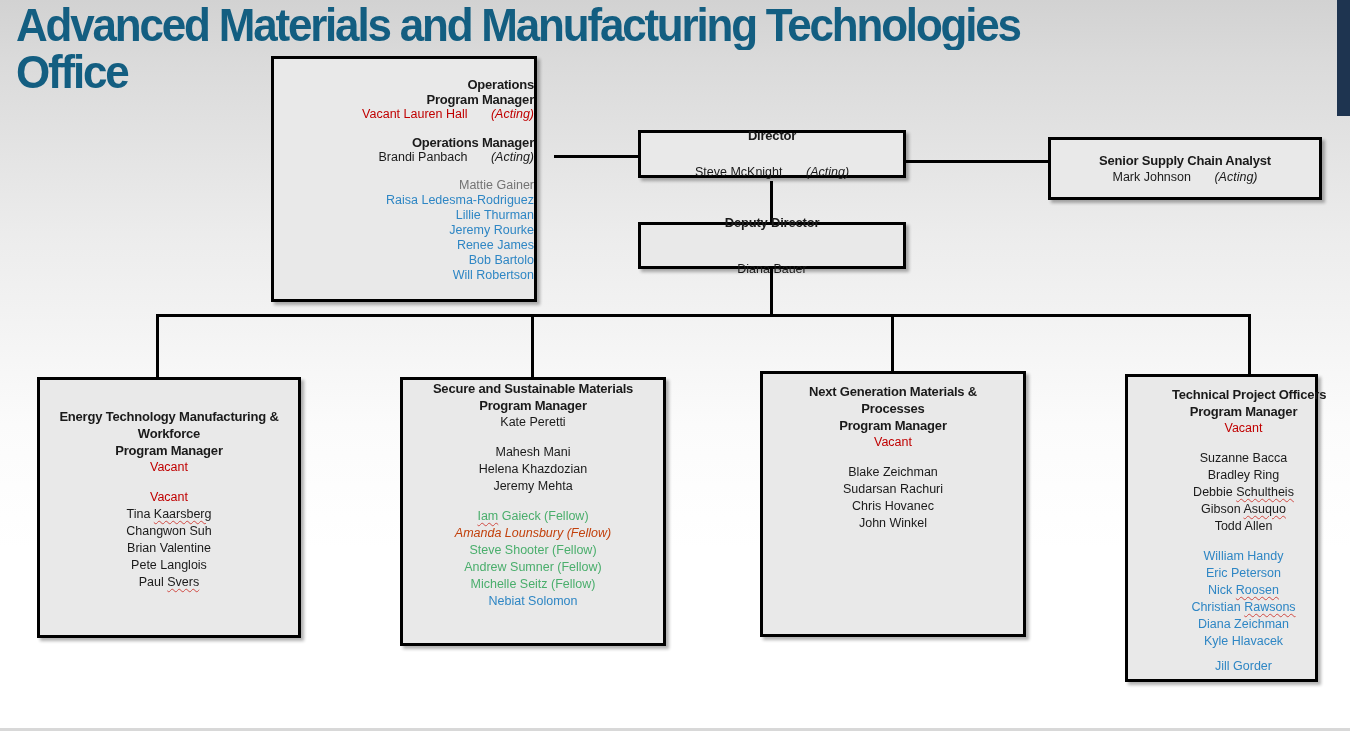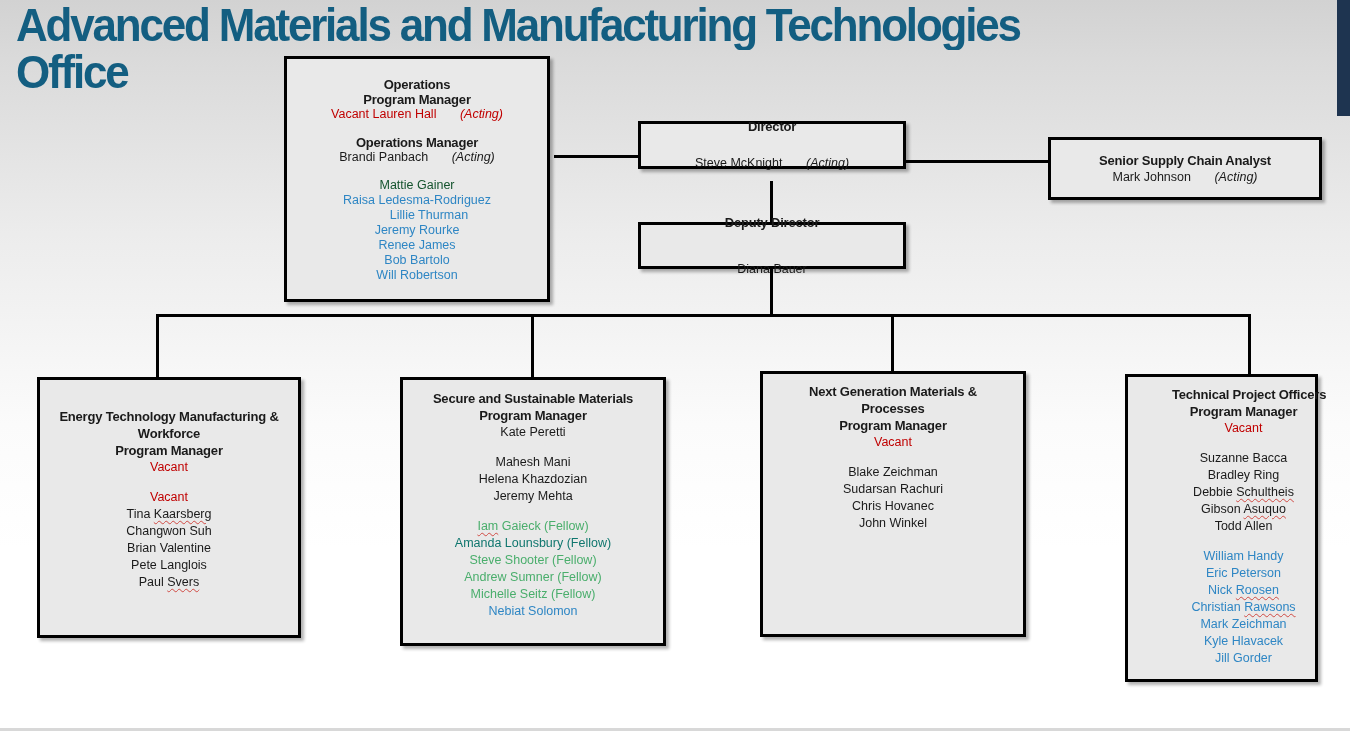--- a/index.html
+++ b/index.html
@@ -31,27 +31,27 @@
   .bx-line.bold { font-weight:700; font-size:13px; letter-spacing:-0.2px; }
   .bx-line.spacer { height:13px; }
   .suffix-italic { font-style:italic;margin-left:20px; }
   .wavy {
     text-decoration-line:underline; text-decoration-style:wavy;
     text-decoration-color:#d04a43; text-decoration-thickness:1px;
     text-underline-offset:2px;
   }
   .centered { display:flex; flex-direction:column; justify-content:center; }
 
-  #box-operations { left:284px; top:56px; width:266px; height:246px; padding-top:18px; }
+  #box-operations { left:271px; top:56px; width:266px; height:246px; padding-top:18px;text-align:right; }
   #box-operations .bx-line { line-height:15px; }
-  #box-director   { left:638px; top:121px; width:268px; height:48px;gap:20px; }
+  #box-director   { left:638px; top:130px; width:268px; height:48px;gap:20px; }
   #box-deputy     { left:638px; top:222px; width:268px; height:47px;gap:30px; }
   #box-ssca       { left:1048px; top:137px; width:274px; height:63px; }
   #box-etm        { left:37px;  top:377px; width:264px; height:261px; padding-top:28px; }
-  #box-ssm        { left:400px; top:377px; width:266px; height:269px; padding-top:10px; }
+  #box-ssm        { left:400px; top:377px; width:266px; height:269px; }
   #box-ngm        { left:760px; top:371px; width:266px; height:266px; padding-top:9px; }
   #box-tpo        { left:1125px; top:374px; width:193px; height:308px; padding-top:9px;padding-left:44px; }
 
   .hline, .vline { position:absolute; background:#000; }
   .hline { height:3px; }
   .vline { width:3px; }
   #ln-ops-dir   { left:554px; top:155px; width:84px; }
   #ln-dir-ssca  { left:906px; top:160px; width:142px; }
   #ln-dir-dep   { left:770px; top:181px; height:41px; }
   #ln-dep-trunk { left:770px; top:269px; height:48px; }
@@ -84,21 +84,21 @@
   <div class="vline" id="ln-drop4"></div>
 
   <div class="obox" id="box-operations">
       <div class="bx-line bold">Operations</div>
       <div class="bx-line bold">Program Manager</div>
       <div class="bx-line" style="color: rgb(192, 0, 0);">Vacant Lauren Hall<span class="suffix-italic"> (Acting)</span></div>
       <div class="bx-line spacer"></div>
       <div class="bx-line bold">Operations Manager</div>
       <div class="bx-line">Brandi Panbach<span class="suffix-italic"> (Acting)</span></div>
       <div class="bx-line spacer"></div>
-      <div class="bx-line" style="color: #14532d;">Mattie Gainer</div>
+      <div class="bx-line" style="color: #737373;">Mattie Gainer</div>
       <div class="bx-line" style="color: rgb(46, 134, 196);">Raisa Ledesma-Rodriguez</div>
       <div class="bx-line" style="color: rgb(46, 134, 196); margin-left: 24px;">Lillie Thurman</div>
       <div class="bx-line" style="color: rgb(46, 134, 196);">Jeremy Rourke</div>
       <div class="bx-line" style="color: rgb(46, 134, 196);">Renee James</div>
       <div class="bx-line" style="color: rgb(46, 134, 196);">Bob Bartolo</div>
       <div class="bx-line" style="color: rgb(46, 134, 196);">Will Robertson</div>
     </div>
 
   <div class="obox centered" id="box-director">
       <div class="bx-line bold">Director</div>
@@ -132,21 +132,21 @@
   <div class="obox" id="box-ssm">
       <div class="bx-line bold">Secure and Sustainable Materials</div>
       <div class="bx-line bold">Program Manager</div>
       <div class="bx-line">Kate Peretti</div>
       <div class="bx-line spacer"></div>
       <div class="bx-line">Mahesh Mani</div>
       <div class="bx-line">Helena Khazdozian</div>
       <div class="bx-line">Jeremy Mehta</div>
       <div class="bx-line spacer"></div>
       <div class="bx-line" style="color: rgb(74, 174, 108);"><span class="wavy">Iam</span> Gaieck (Fellow)</div>
-      <div class="bx-line" style="color: #0f766e;">Amanda Lounsbury (Fellow)</div>
+      <div class="bx-line" style="color: #c2410c; font-style: italic;">Amanda Lounsbury (Fellow)</div>
       <div class="bx-line" style="color: rgb(74, 174, 108);">Steve Shooter (Fellow)</div>
       <div class="bx-line" style="color: rgb(74, 174, 108);">Andrew Sumner (Fellow)</div>
       <div class="bx-line" style="color: rgb(74, 174, 108);">Michelle Seitz (Fellow)</div>
       <div class="bx-line" style="color: rgb(46, 134, 196);">Nebiat Solomon</div>
     </div>
 
   <div class="obox" id="box-ngm">
       <div class="bx-line bold">Next Generation Materials &amp;</div>
       <div class="bx-line bold">Processes</div>
       <div class="bx-line bold">Program Manager</div>
@@ -167,19 +167,19 @@
       <div class="bx-line">Suzanne Bacca</div>
       <div class="bx-line">Bradley Ring</div>
       <div class="bx-line">Debbie <span class="wavy">Schultheis</span></div>
       <div class="bx-line">Gibson <span class="wavy">Asuquo</span></div>
       <div class="bx-line">Todd Allen</div>
       <div class="bx-line spacer"></div>
       <div class="bx-line" style="color: rgb(46, 134, 196);">William Handy</div>
       <div class="bx-line" style="color: rgb(46, 134, 196);">Eric Peterson</div>
       <div class="bx-line" style="color: rgb(46, 134, 196);">Nick <span class="wavy">Roosen</span></div>
       <div class="bx-line" style="color: rgb(46, 134, 196);">Christian <span class="wavy">Rawsons</span></div>
-      <div class="bx-line" style="color: rgb(46, 134, 196);">Mark Zeichman</div>
+      <div class="bx-line" style="color: rgb(46, 134, 196);">Diana Zeichman</div>
       <div class="bx-line" style="color: rgb(46, 134, 196);">Kyle Hlavacek</div>
-      <div class="bx-line" style="color: rgb(46, 134, 196);">Jill Gorder</div>
+      <div class="bx-line" style="color: rgb(46, 134, 196); margin-top: 8px;">Jill Gorder</div>
     </div>
 
   <div class="bottom-edge"></div>
 </div>
 
 </body></html>

